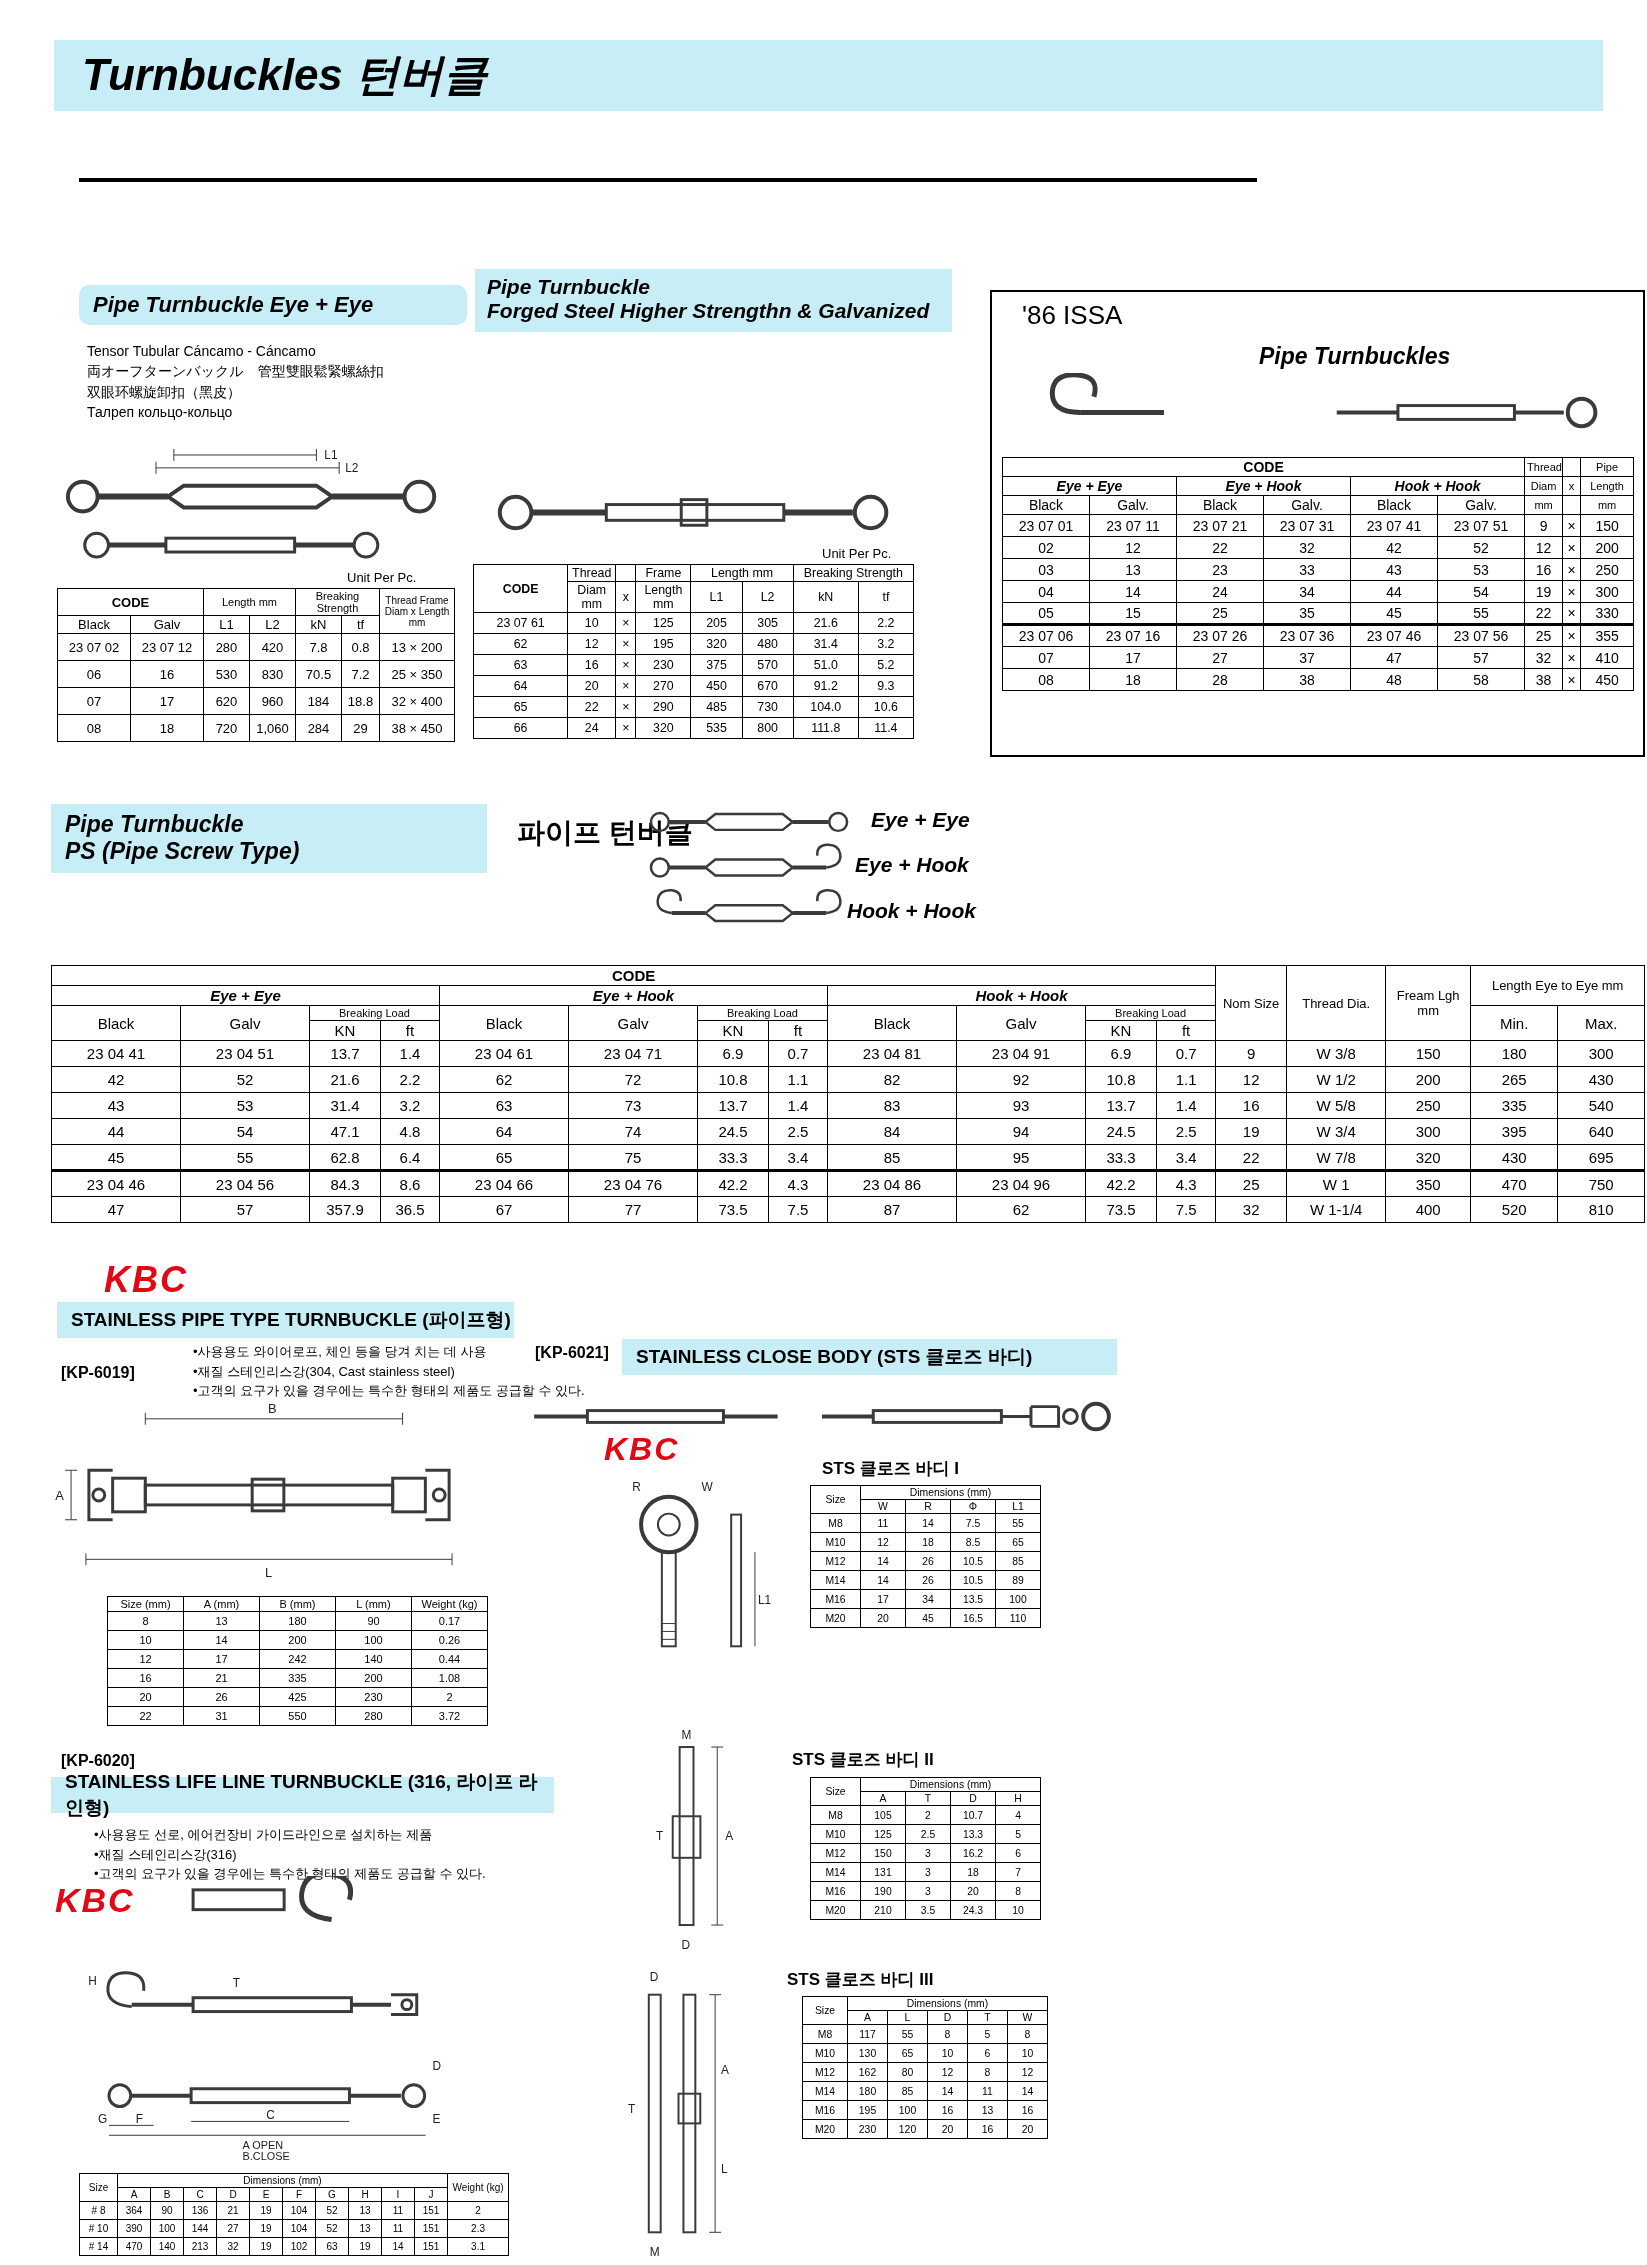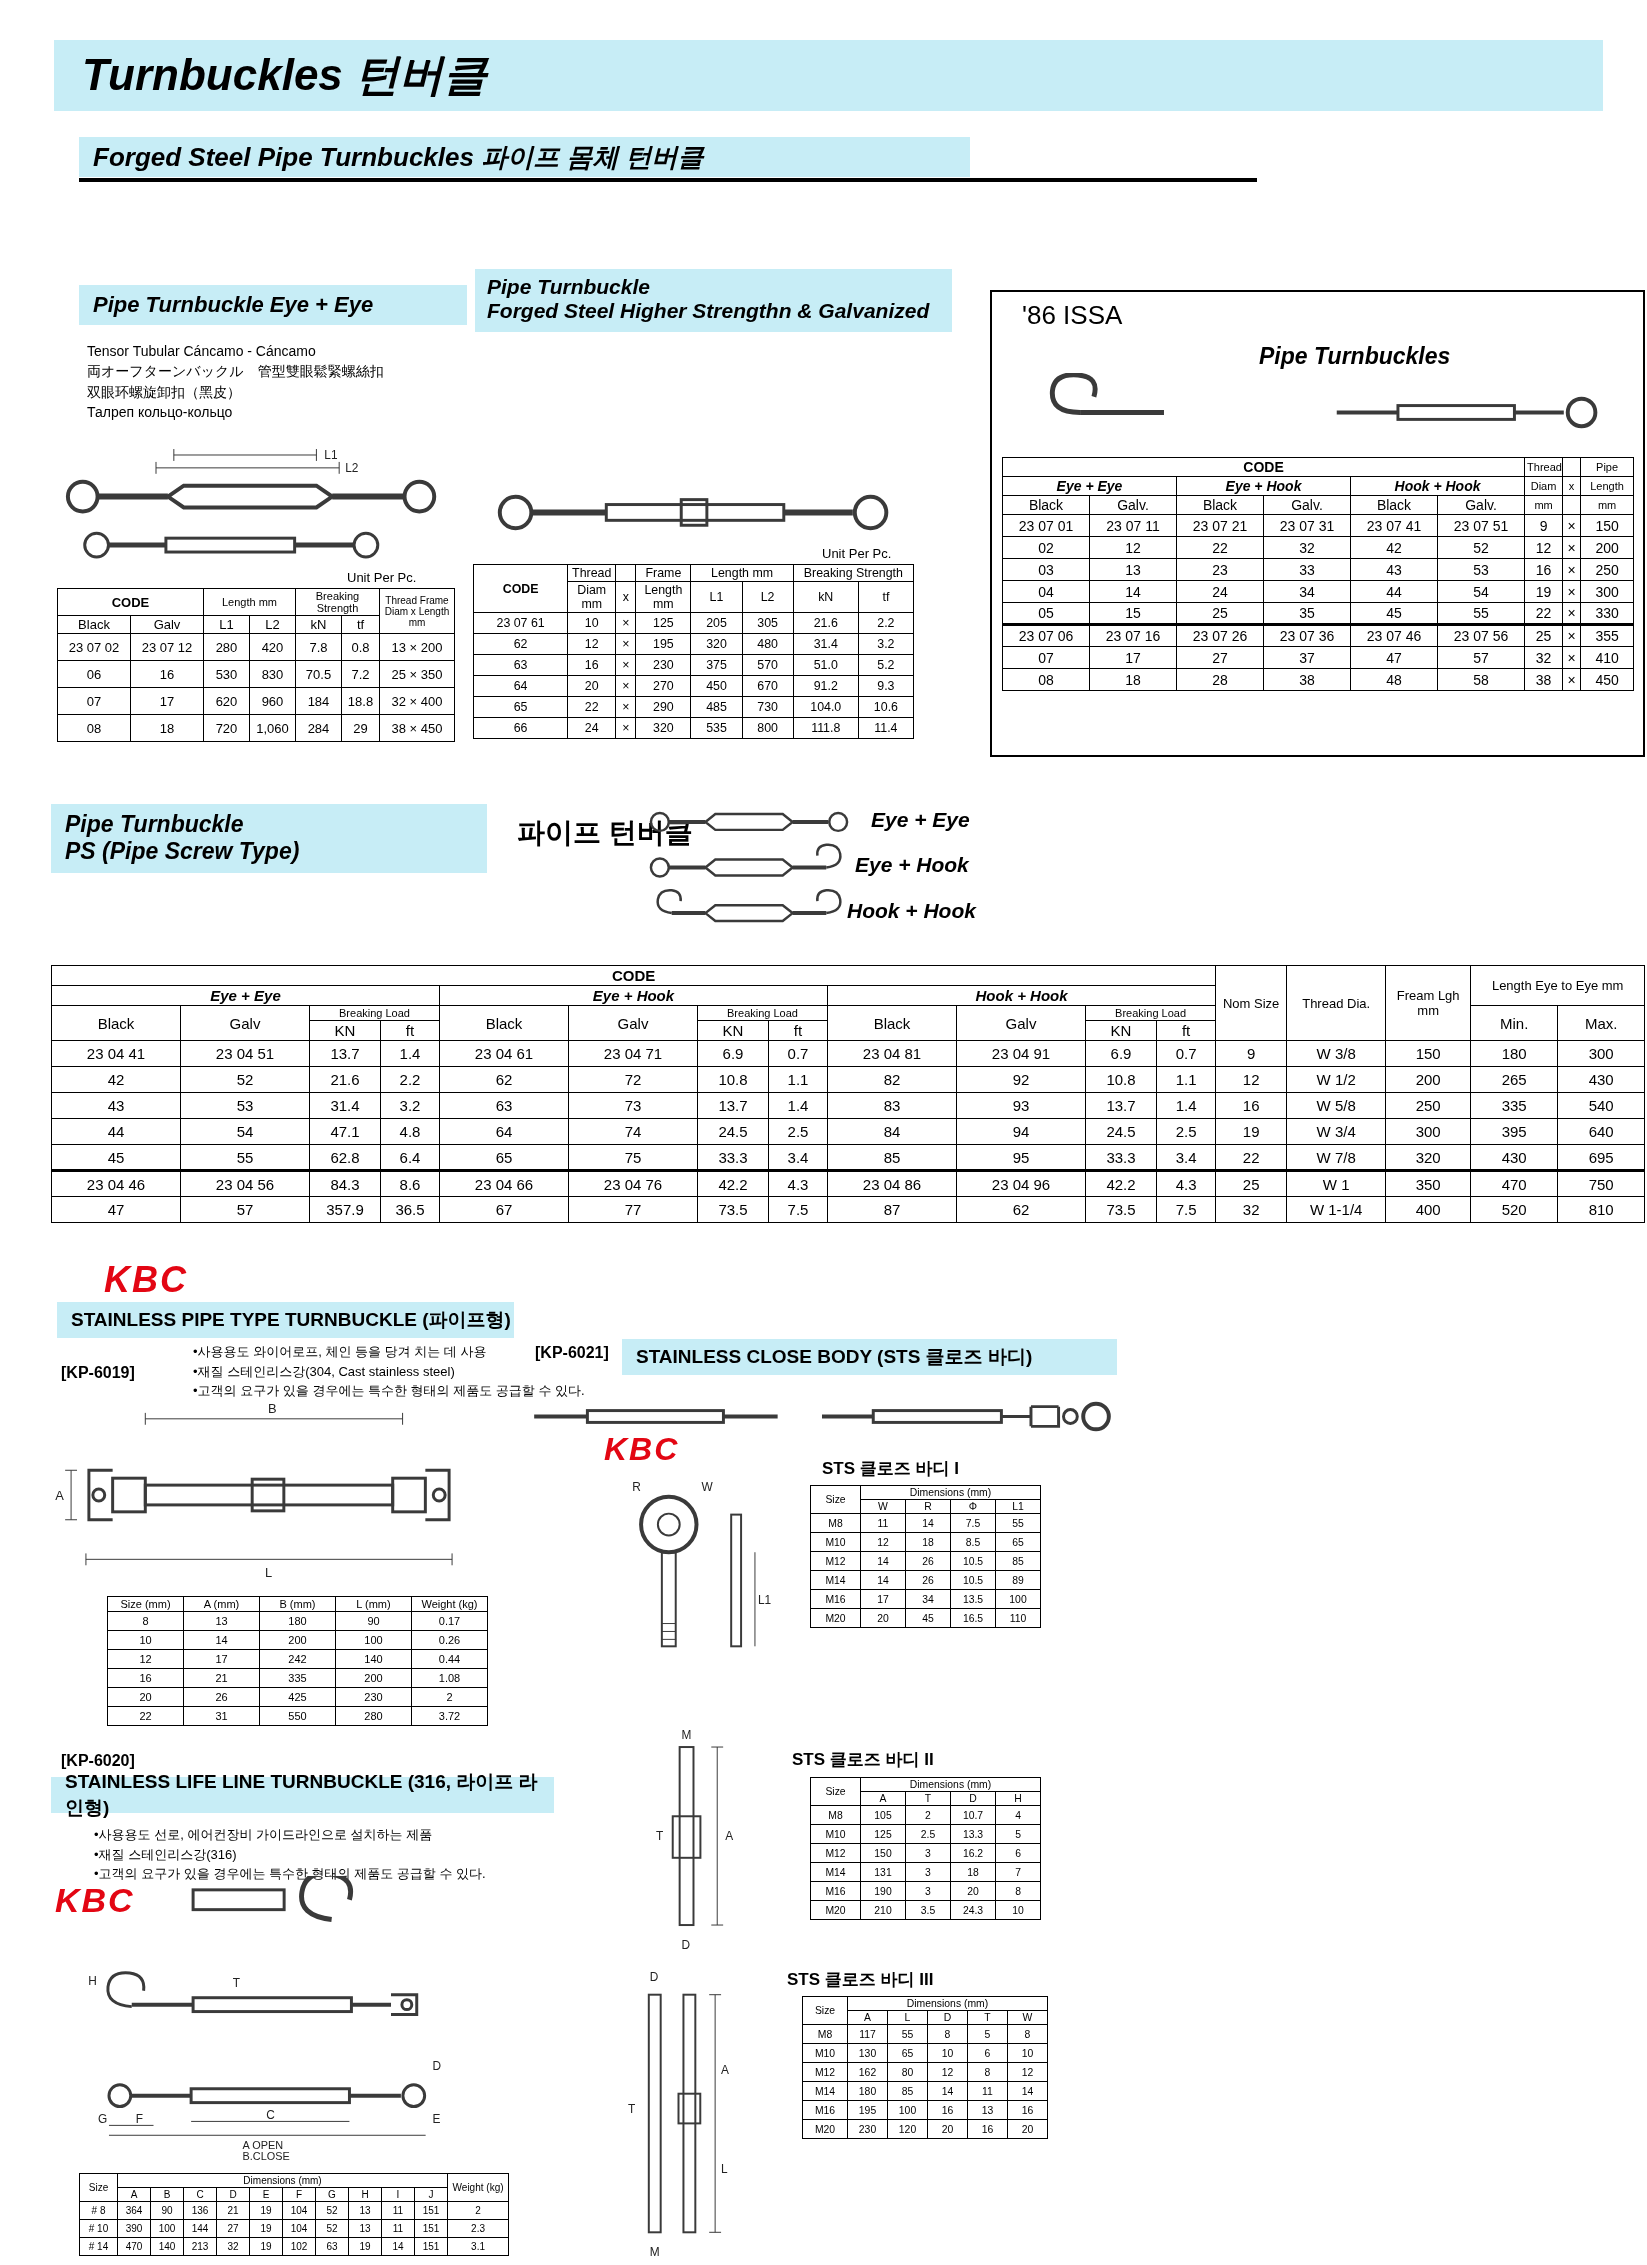--- a/index.html
+++ b/index.html
@@ -36,26 +36,23 @@
 </style>
 </head>
 <body>
 
 <div id="page">
 
   <div class="abs cyan secbar" style="left:54px;top:40px;width:1549px;height:71px;">
     <span class="bi" style="font-size:44px;padding-left:14px;">Turnbuckles  턴버클</span>
   </div>
 
-  <div class="abs cyan secbar" style="left:79px;top:137px;width:891px;height:40px;">
-    <span class="bi" style="font-size:26px;">Forged Steel Pipe Turnbuckles  파이프 몸체 턴버클</span>
-  </div>
   <div class="abs rule" style="left:79px;top:178px;width:1178px;height:4px;"></div>
 
-  <div class="abs cyan secbar" style="left:79px;top:285px;width:388px;height:40px;">
+  <div class="abs cyan secbar" style="left:79px;top:285px;width:388px;height:40px;border-radius:10px;">
     <span class="bi" style="font-size:22px;">Pipe Turnbuckle  Eye + Eye</span>
   </div>
   <div class="abs small-text" style="left:87px;top:341px;">
     <div>Tensor Tubular Cáncamo - Cáncamo</div>
     <div>両オーフターンバックル　管型雙眼鬆緊螺絲扣</div>
     <div>双眼环螺旋卸扣（黑皮）</div>
     <div>Талреп кольцо-кольцо</div>
   </div>
 
   <svg class="abs" style="left:57px;top:441px;" width="401" height="127" viewBox="0 0 405 128">

